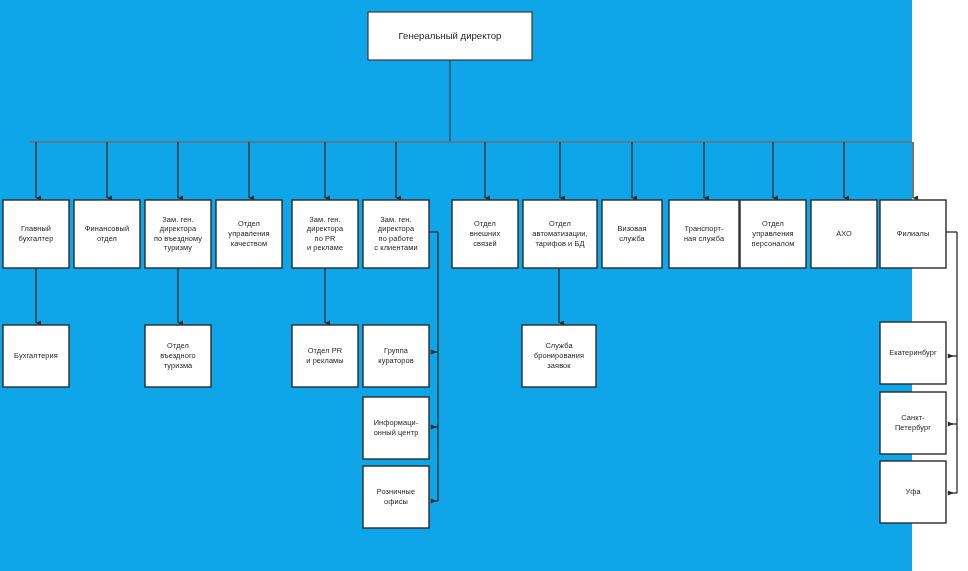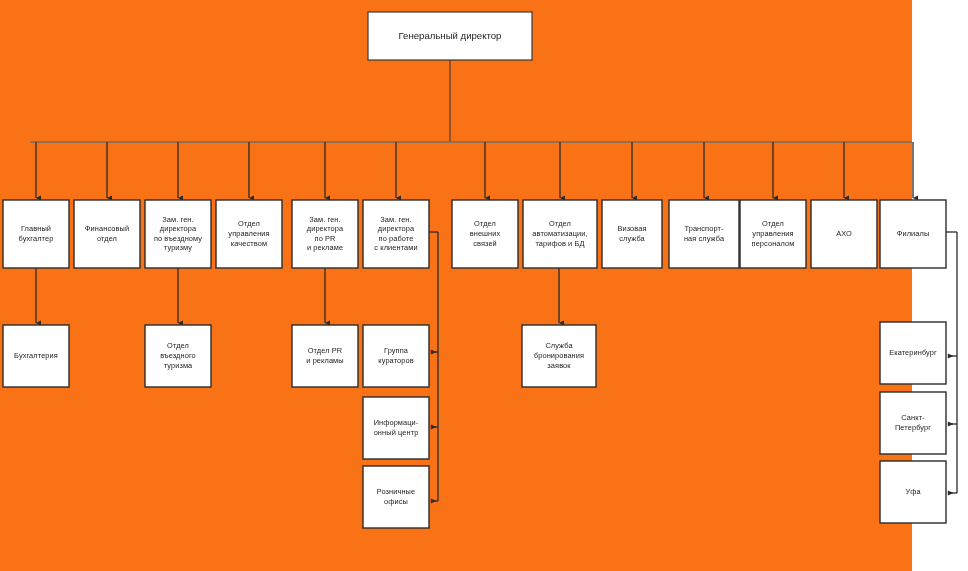--- a/index.html
+++ b/index.html
@@ -10,21 +10,21 @@
   body {
     width: 968px;
     height: 571px;
     overflow: hidden;
     font-family: "Liberation Sans", sans-serif;
   }
   #org-chart-root {
     position: relative;
     width: 912px;
     height: 571px;
-    background: #f97316;
+    background: #0ea5e9;
   }
   svg#chart-svg {
     position: absolute;
     left: 0;
     top: 0;
     width: 968px;
     height: 571px;
   }
   .node-box {
     fill: #ffffff;

